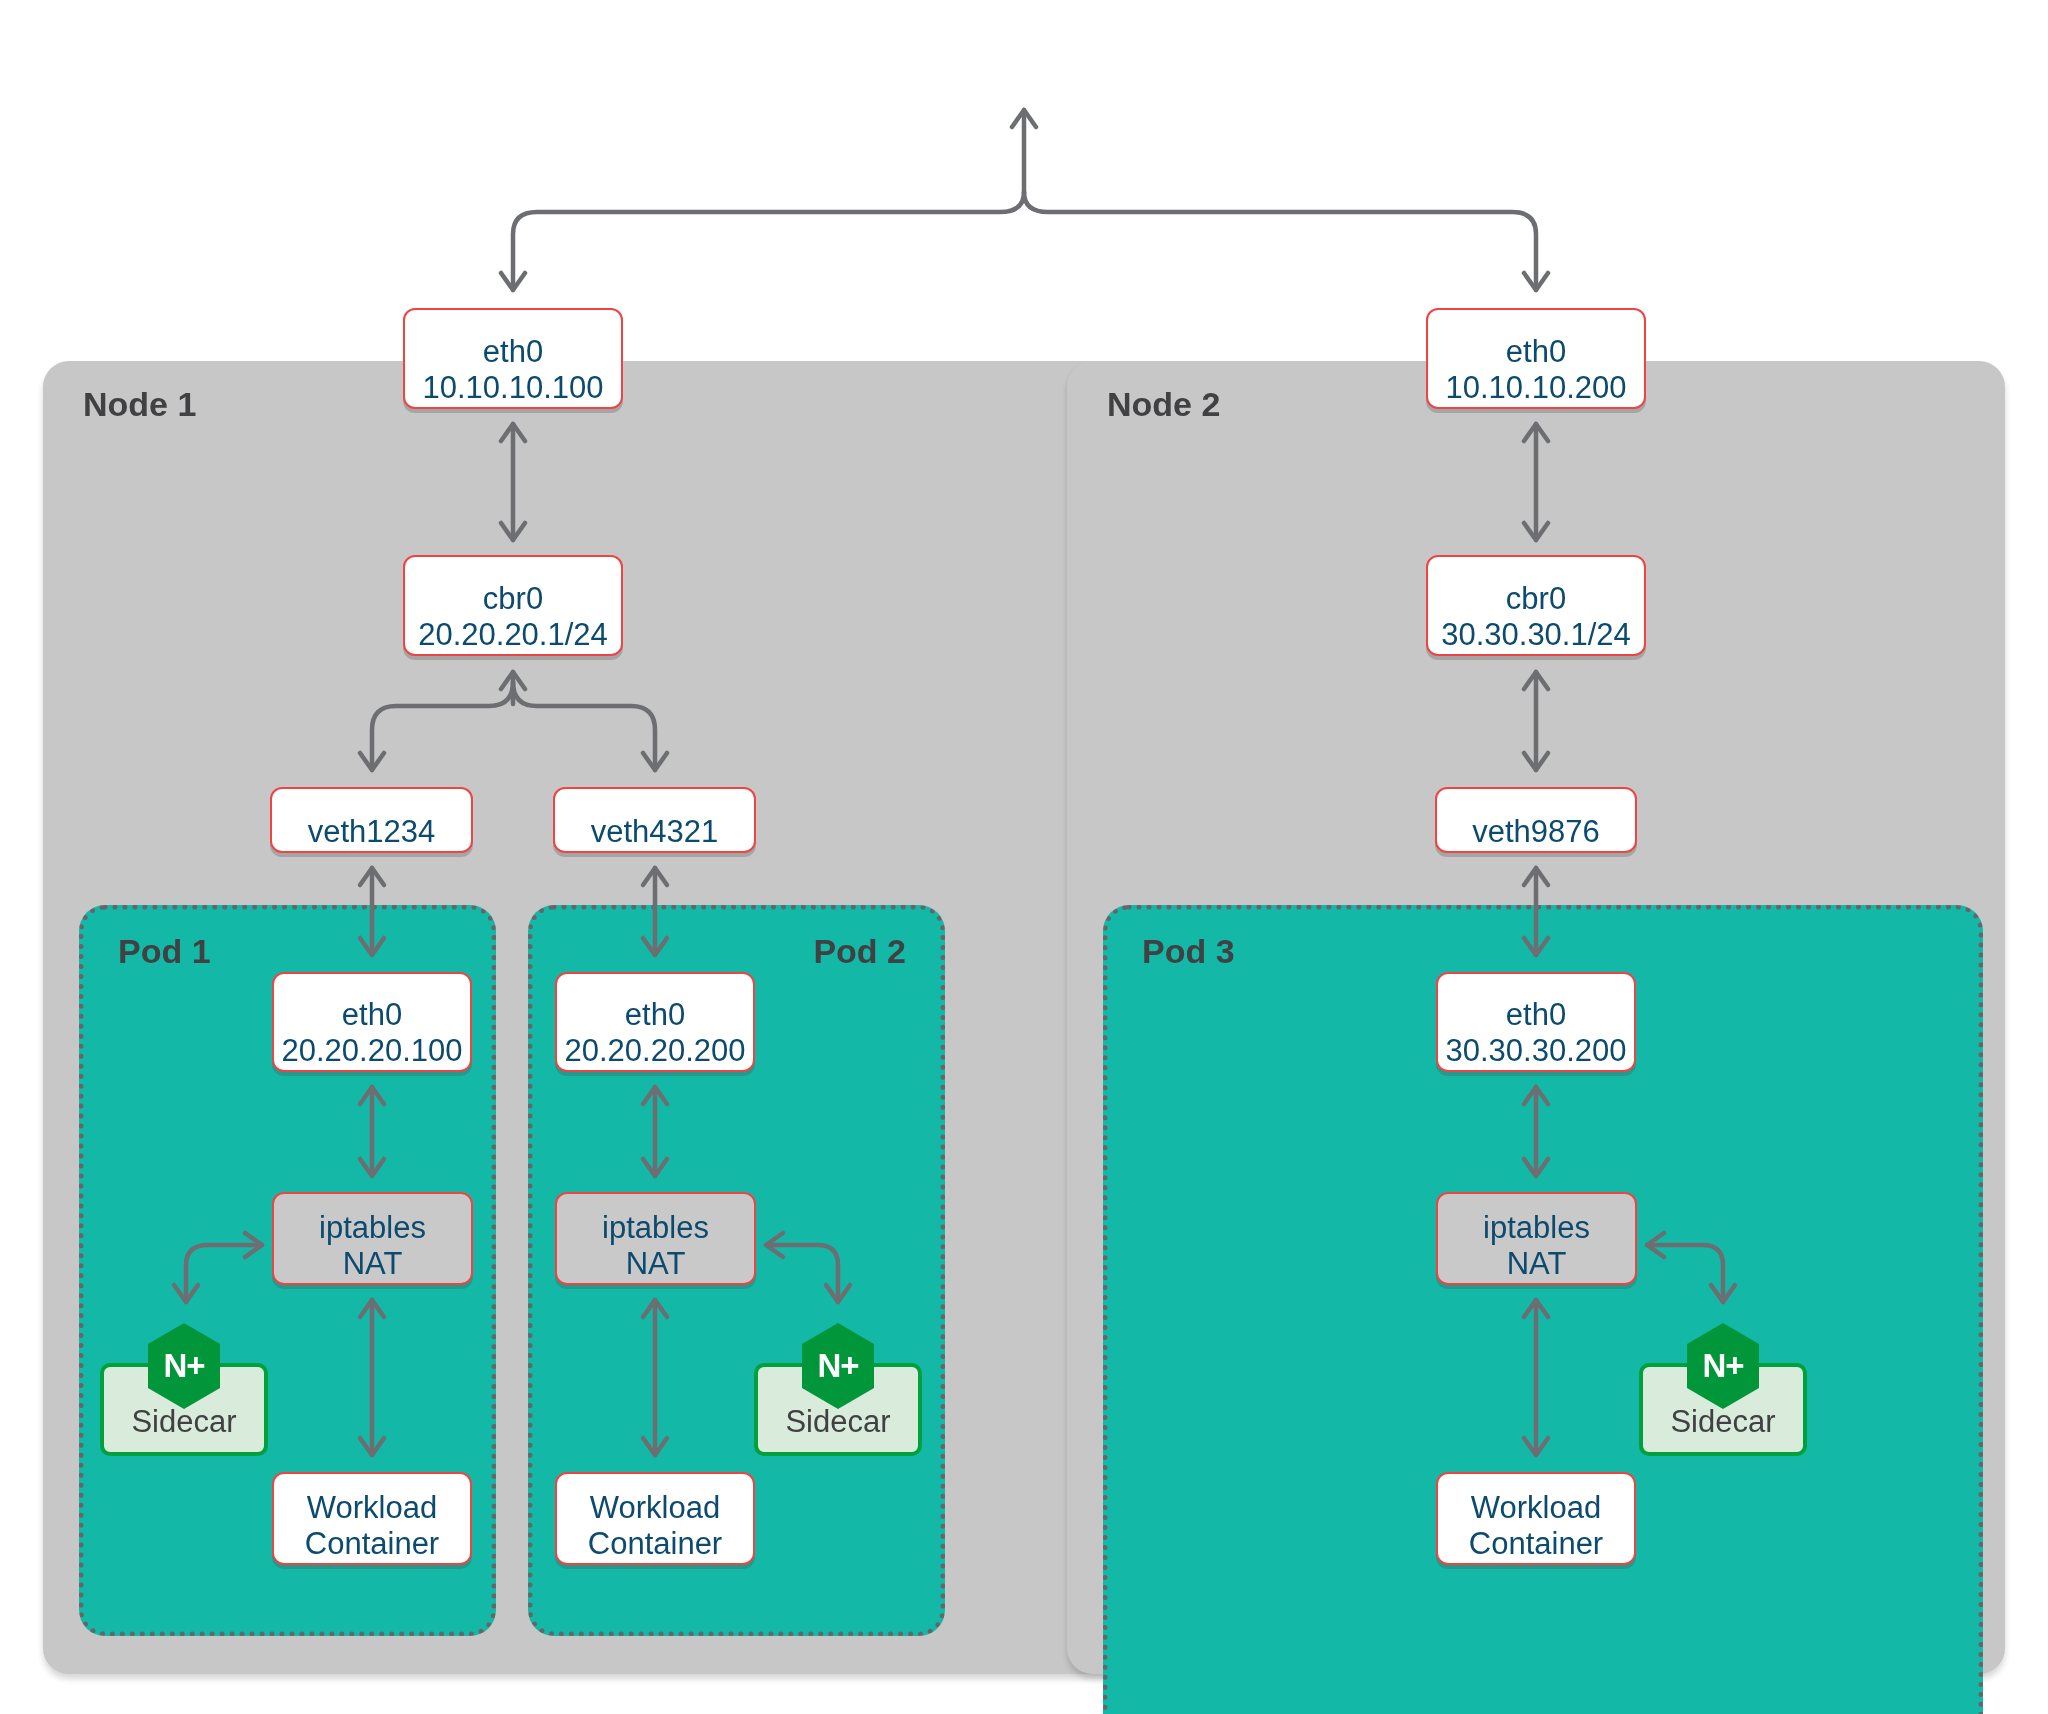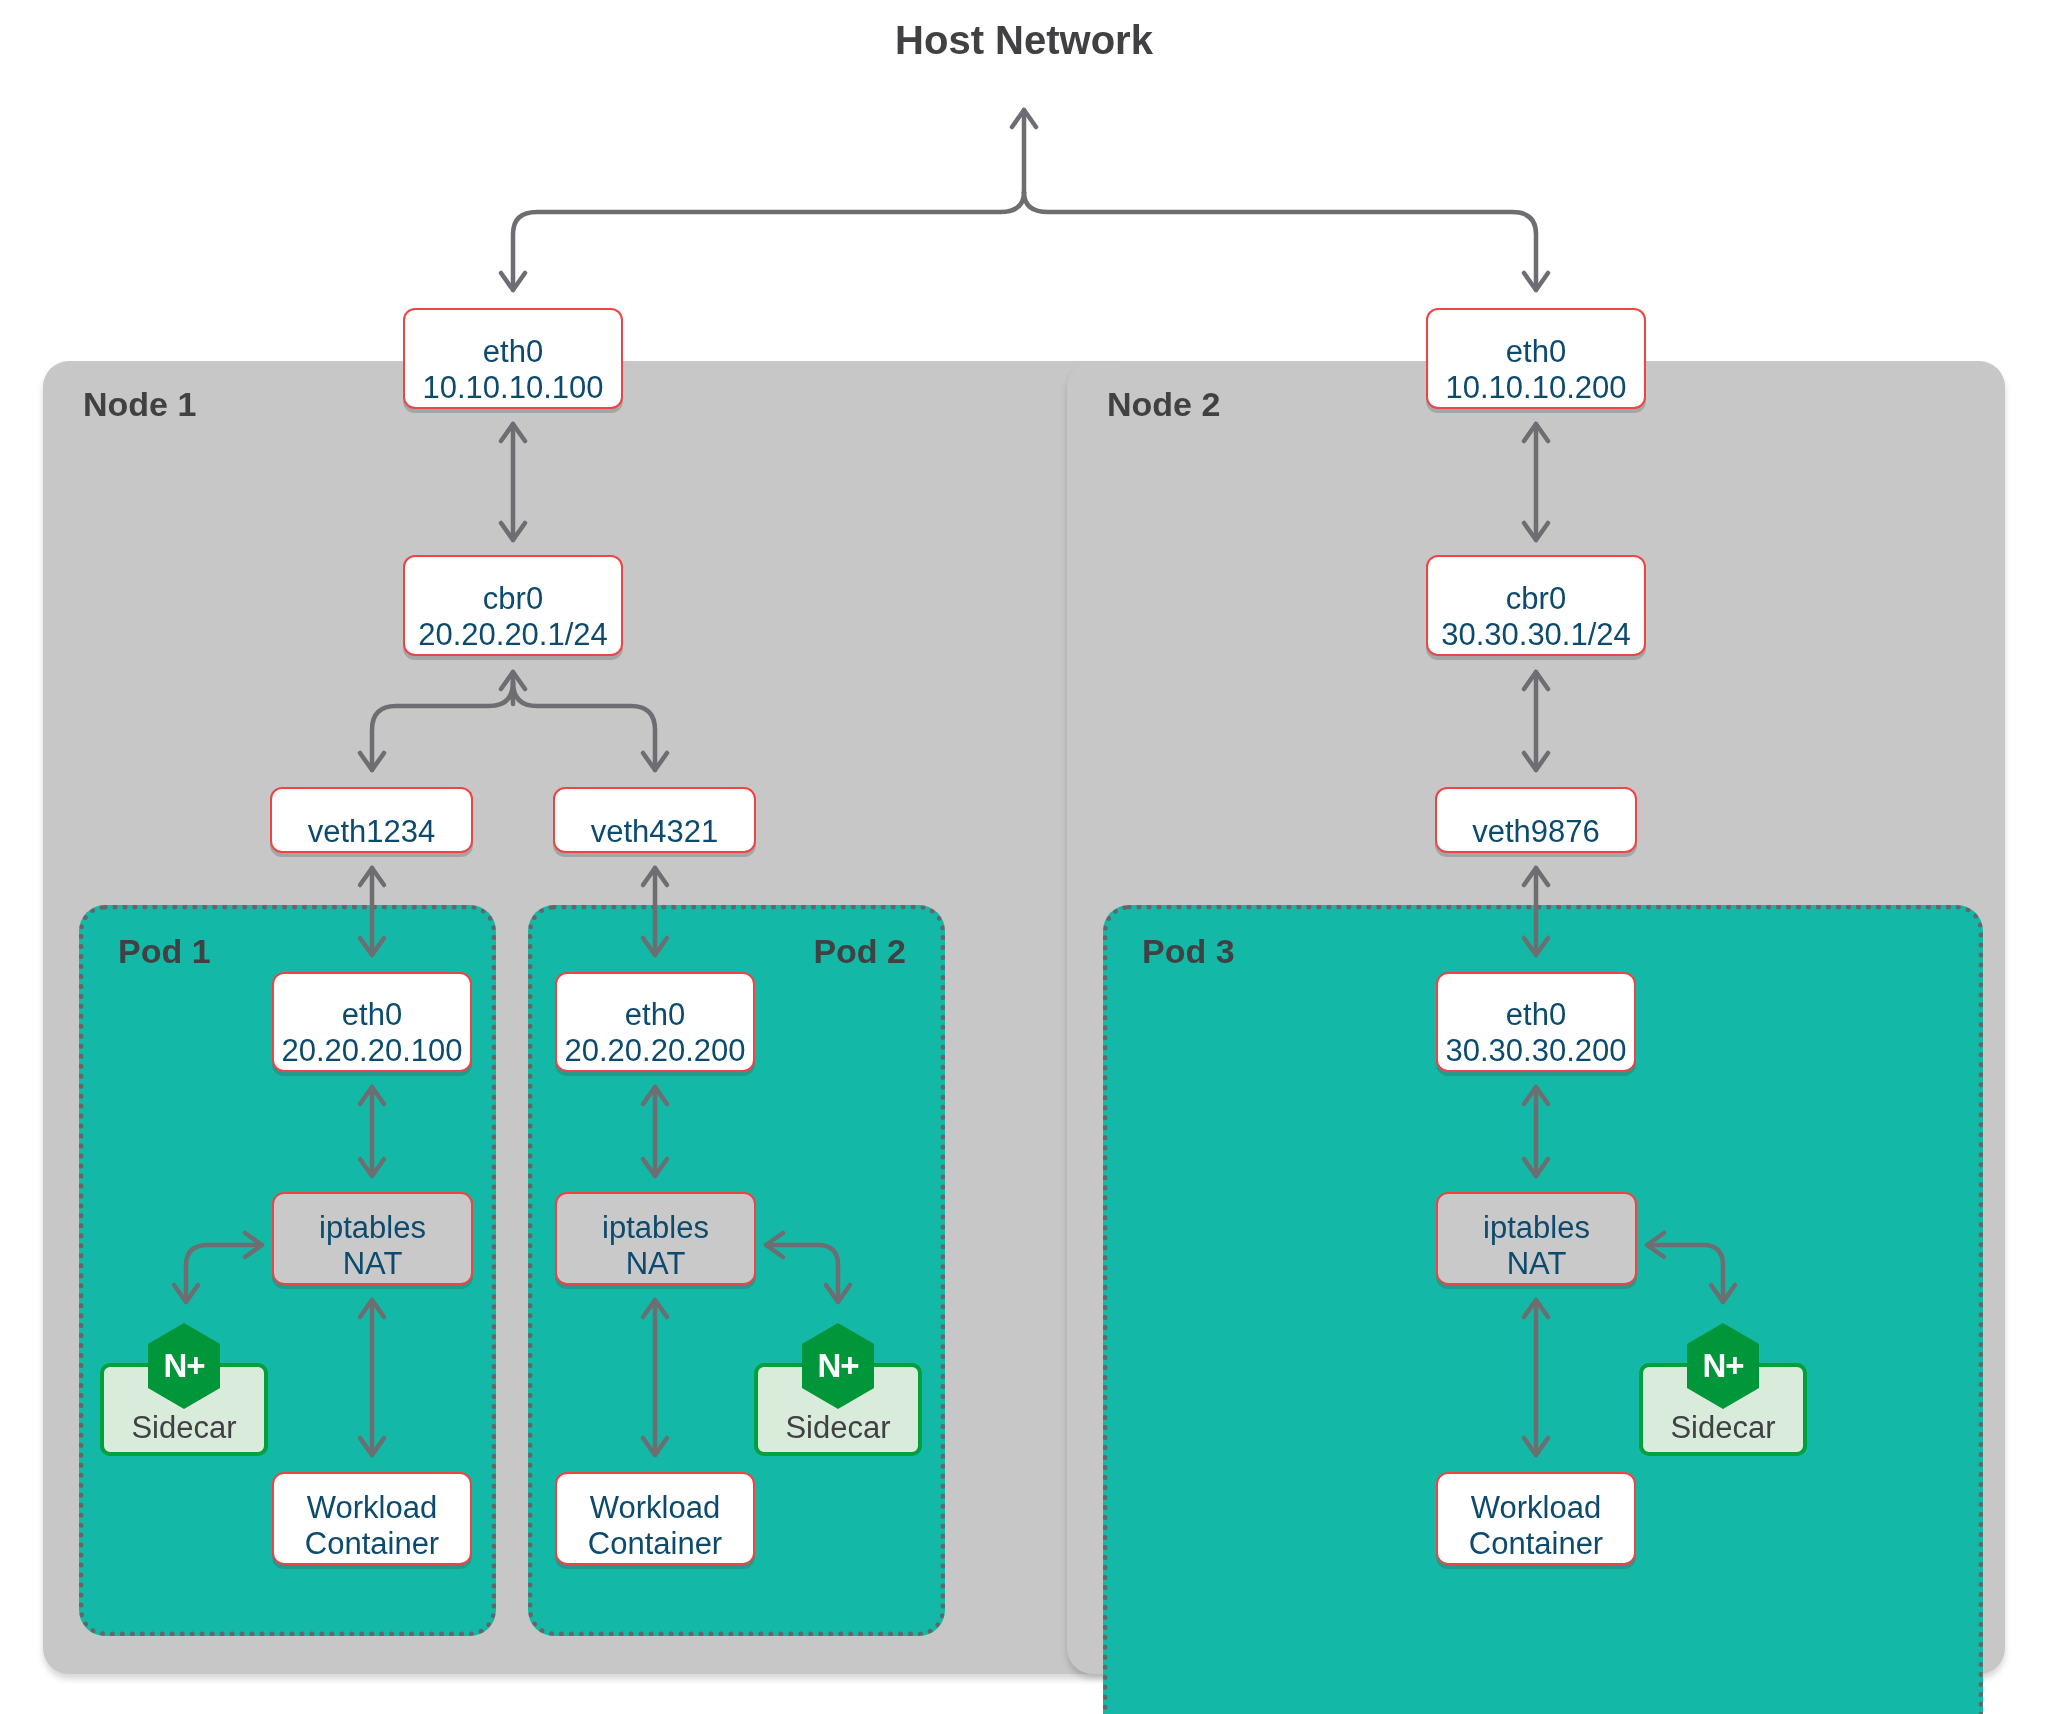--- a/index.html
+++ b/index.html
@@ -83,21 +83,21 @@
   #b-p1-wl  {left:272px;top:1472px;width:200px;height:93px;}
   #b-p2-wl  {left:555px;top:1472px;width:200px;height:93px;}
   #b-p3-wl  {left:1436px;top:1472px;width:200px;height:93px;}
 
   
   .sidecar{
     background:#d9ecdb;
     border:4px solid #00a03c;
     border-radius:10px;
     display:flex;align-items:flex-end;justify-content:center;
-    padding-bottom:6px;
+    padding-bottom:12px;
     font-size:31px;color:#414042;
   }
   #sc1{left:100px;top:1363px;width:168px;height:93px;}
   #sc2{left:754px;top:1363px;width:168px;height:93px;}
   #sc3{left:1639px;top:1363px;width:168px;height:93px;}
 
   .hexwrap{
     width:72px;height:86px;
     display:flex;align-items:center;justify-content:center;
   }
@@ -111,21 +111,20 @@
   }
 
   
   #wires{left:0;top:0;pointer-events:none;}
   #wires path{stroke:#6d6e71;stroke-width:4.5px;fill:none;stroke-linecap:round;}
 </style>
 </head>
 <body>
 
 <div id="title" class="abs">
-  <div>Host Network</div>
 </div>
 
 <div id="node1" class="abs node">
   <div class="node-label">Node 1</div>
 </div>
 <div id="node2" class="abs node">
   <div class="node-label">Node 2</div>
 </div>
 
 <div id="pod1" class="abs pod">

